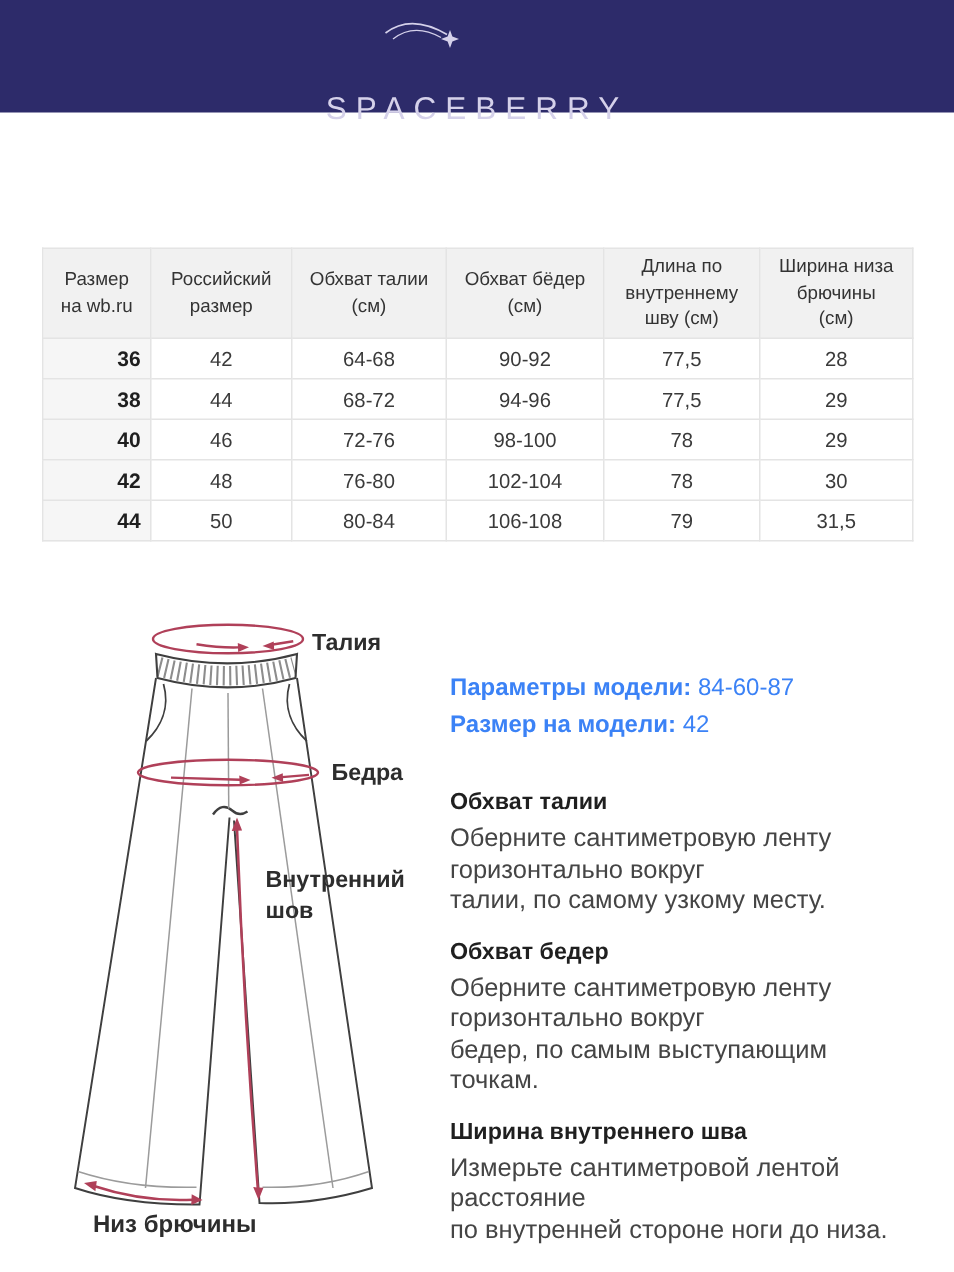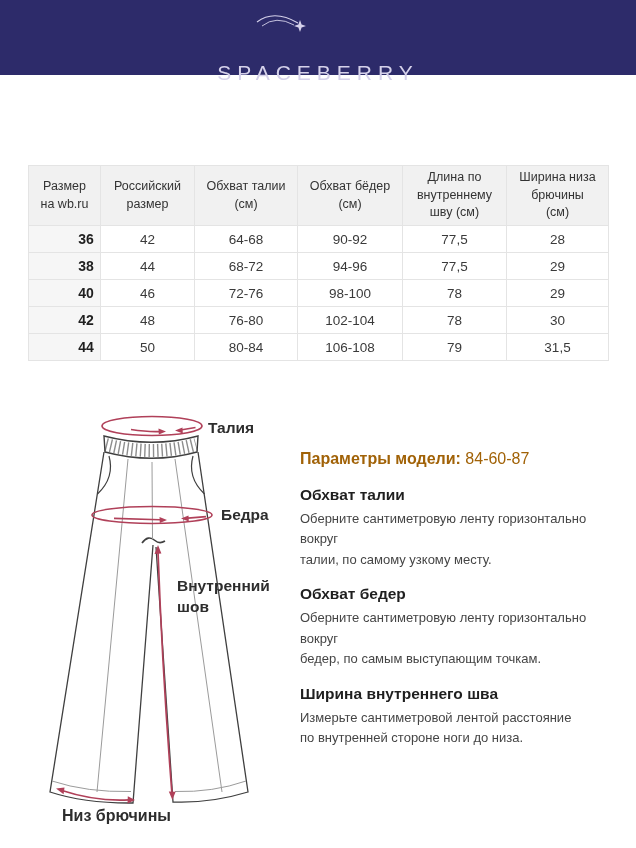--- a/index.html
+++ b/index.html
@@ -21,25 +21,25 @@
        color:#333; height:60px; white-space:pre-line; }
   td { background:#fff; font-size:13.5px; color:#3a3a3a; height:27px; }
   td.size-cell { background:#f6f6f6; font-weight:700; font-size:14px; color:#1f1f1f;padding-left:43px; }
 
   
   .figure { position:absolute; left:25px; top:395px; }
   .figure text { font-family:"Liberation Sans", sans-serif; font-weight:600; fill:#2d2d2d; }
 
   
   .info-col { position:absolute; left:300px; top:447px; width:312px; }
-  .model-info { font-size:16px; line-height:24.5px; color:#a16207; margin-bottom:13px; }
+  .model-info { font-size:16px; line-height:24.5px; color:#3b82f6; margin-bottom:29px; }
   .model-info b { font-weight:700; }
   .guide-section { margin-bottom:14px; }
   .guide-title { font-size:15.5px; font-weight:700; color:#1f1f1f; line-height:19px; margin-bottom:5px; }
-  .guide-text { font-size:13px; line-height:20.5px; color:#454545; white-space:pre-line; }
+  .guide-text { font-size:17px; line-height:20.5px; color:#454545; white-space:pre-line; }
 </style>
 </head>
 <body>
 
 <div class="page">
 
   <div class="header">
     <svg class="comet" width="56" height="28" viewBox="0 0 56 28">
       <path d="M3,14 Q20,1 44,15" fill="none" stroke="#d5d1ea" stroke-width="1.1"></path>
       <path d="M8,18 Q22,7 40,17" fill="none" stroke="#d5d1ea" stroke-width="0.9"></path>
@@ -176,20 +176,21 @@
     <text x="183" y="38" font-size="15.5">Талия</text>
     <text x="196" y="125" font-size="15.5">Бедра</text>
     <text x="152" y="196" font-size="15.5">Внутренний</text>
     <text x="152" y="217" font-size="15.5">шов</text>
     <text x="37" y="426" font-size="16">Низ брючины</text>
   </svg>
 
   <div class="info-col">
     <div class="model-info">
       <div><b>Параметры модели:</b> <span>84-60-87</span></div>
+      <div><b>Размер на модели:</b> <span>42</span></div>
     </div>
 
     <div class="guide-section">
       <div class="guide-title">Обхват талии</div>
       <div class="guide-text">Оберните сантиметровую ленту горизонтально вокруг
 талии, по самому узкому месту.</div>
     </div>
 
     <div class="guide-section">
       <div class="guide-title">Обхват бедер</div>

